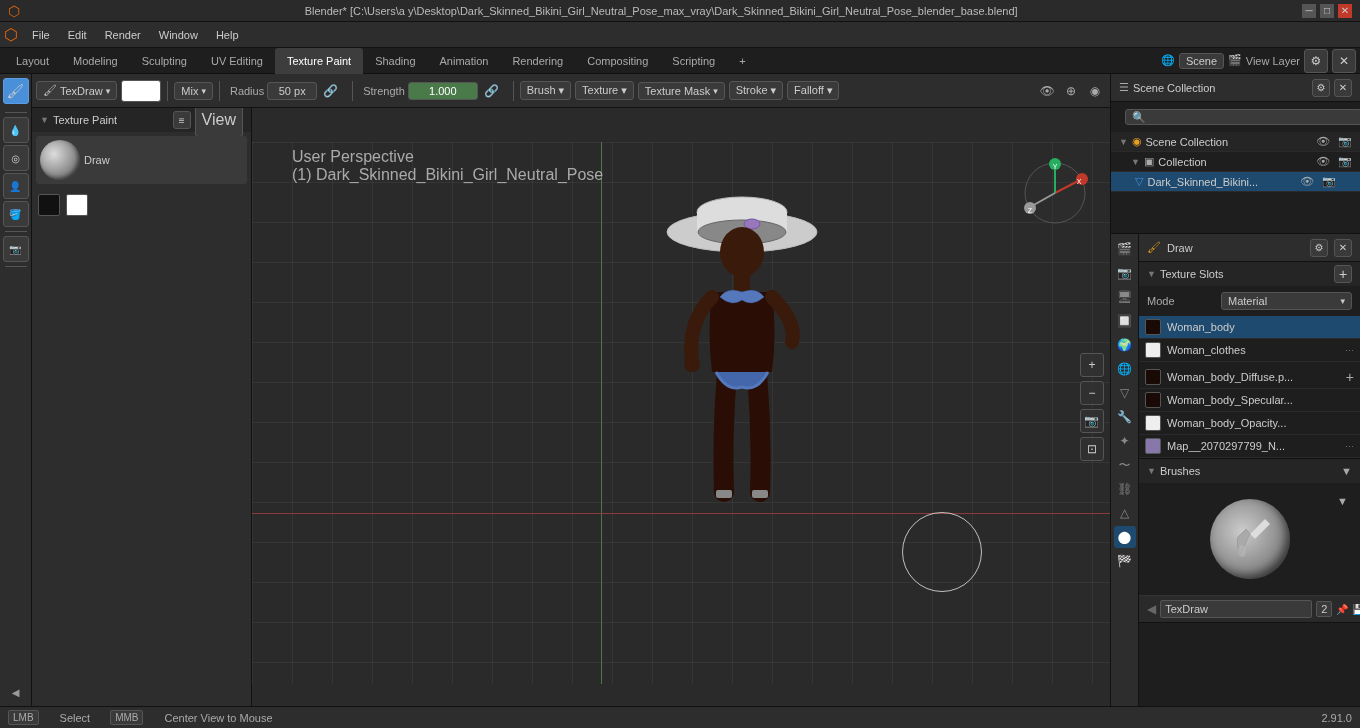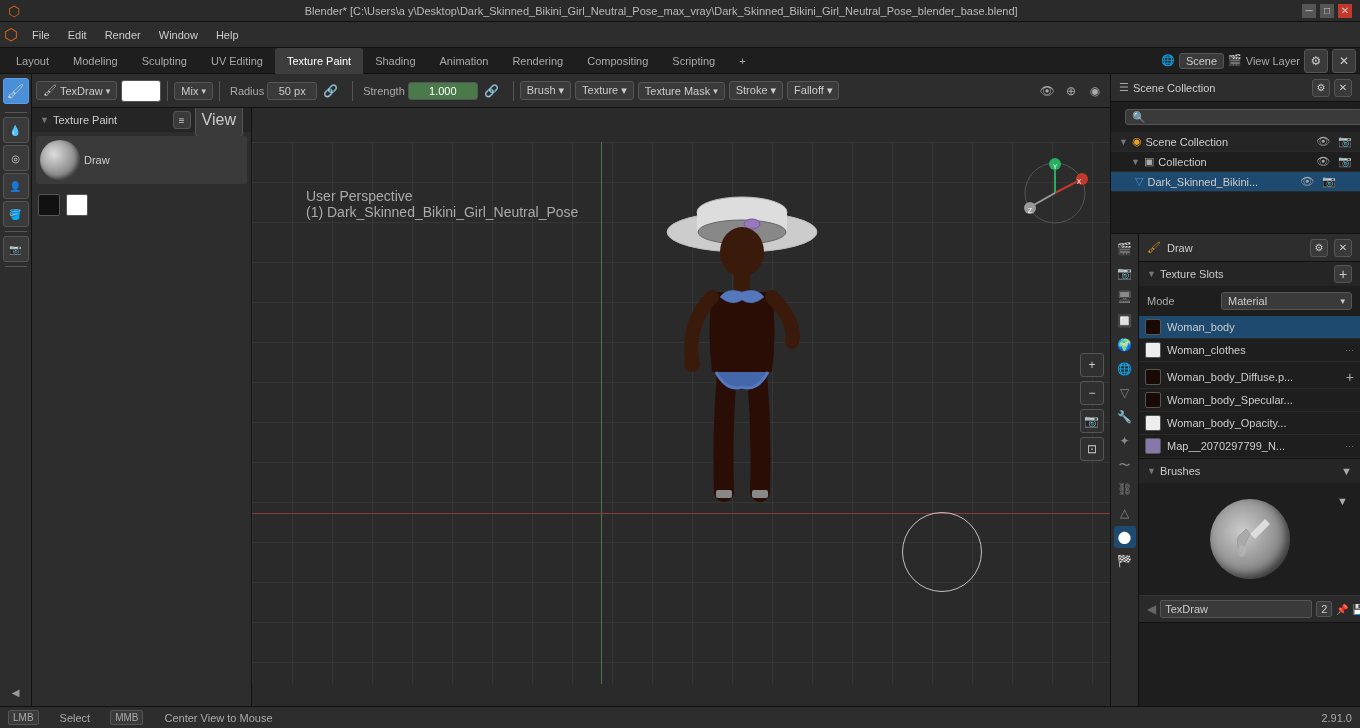--- a/index.html
+++ b/index.html
@@ -568,25 +568,24 @@
       justify-content: center;
       color: #ccc;
       font-size: 14px;
       margin-left: auto;
     }
 
     
     #vp-top-left {
       position: absolute;
       top: 40px;
-      left: 54px;
+      left: 40px;
       color: #aaa;
-      font-size: 14px;
+      font-size: 16px;
       pointer-events: none;
-      margin-top: 40px;
     }
 
     
     .add-slot-btn {
       margin-left: auto;
       cursor: pointer;
       color: #aaa;
       font-size: 14px;
     }
 

